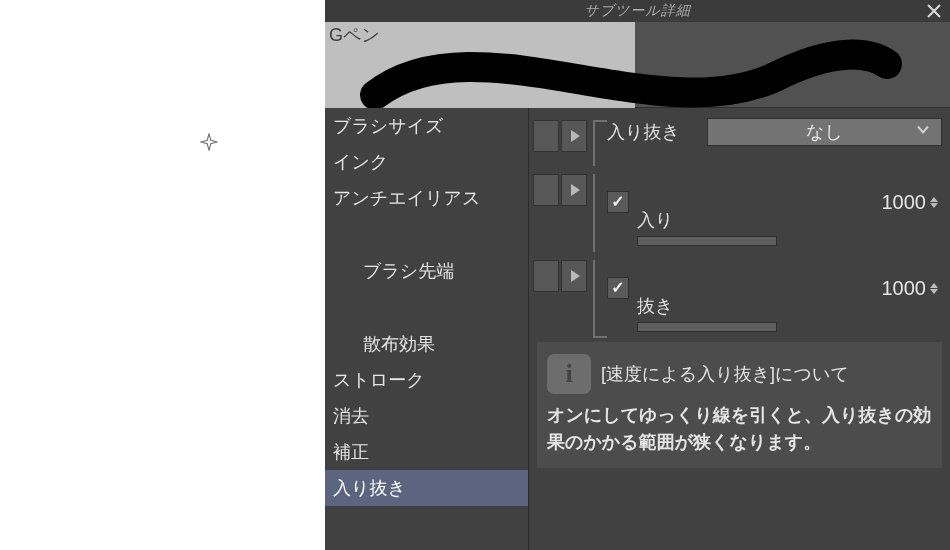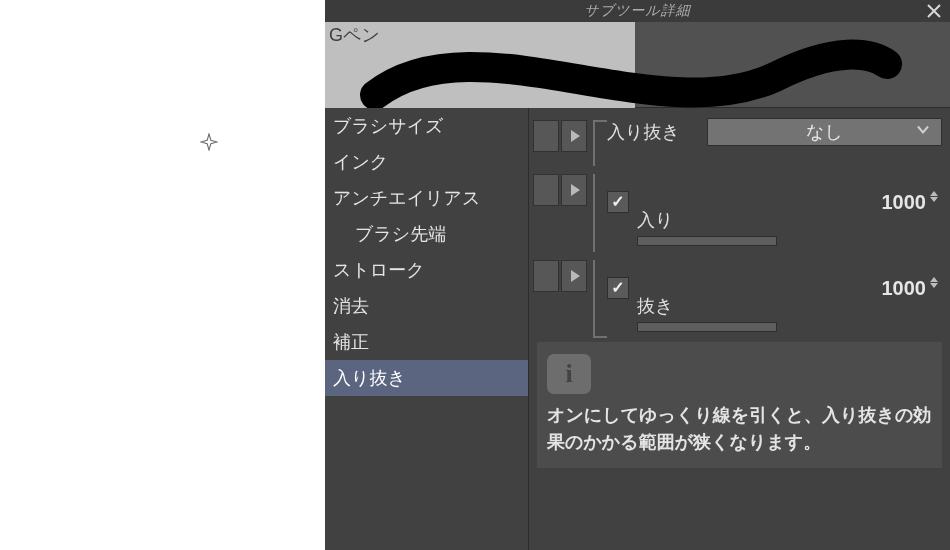--- a/index.html
+++ b/index.html
@@ -106,21 +106,21 @@
     }
     .sidebar-item {
       height: 36px;
       display: flex;
       align-items: center;
       padding-left: 8px;
       color: #e4e4e4;
       font-size: 18px;
       cursor: pointer;
     }
-    .sidebar-item.indent { padding-left: 30px; }
+    .sidebar-item.indent { padding-left: 38px; margin-top: 37px; }
     .sidebar-item.selected {
       background: #5c6580;
       color: #ffffff;
     }
     .settings-col {
       flex: 1;
       display: flex;
       flex-direction: column;
       background: #414141;
     }
@@ -237,27 +237,26 @@
       gap: 8px;
     }
     .checkbox-label {
       color: #e0e0e0;
       font-size: 18px;
       flex: 1;
       margin-top: 36px;
     }
     .value-spinner {
       display: flex;
-      align-items: flex-start;
+      align-items: center;
       gap: 4px;
       color: #e6e6e6;
       font-size: 20px;
       margin-left: auto;
       margin-right: 4px;
-      font-weight: bold;
     }
     .spinner-arrows {
       display: flex;
       flex-direction: column;
       gap: 1px;
       cursor: pointer;
     }
     .spinner-arrows span {
       width: 0; height: 0;
       border-left: 4px solid transparent;
@@ -338,20 +337,21 @@
       <path d="M50 73 C 150 -5, 330 110, 450 55 C 510 25, 545 30, 562 42" stroke="#000" stroke-width="30" stroke-linecap="round" fill="none"></path>
     </svg>
   </div>
 
   <div class="mid-section">
     <div class="sidebar" id="sidebar">
         <div class="sidebar-item">ブラシサイズ</div>
         <div class="sidebar-item">インク</div>
         <div class="sidebar-item">アンチエイリアス</div>
         <div class="sidebar-item indent">ブラシ先端</div>
+        <div class="sidebar-item indent">散布効果</div>
         <div class="sidebar-item">ストローク</div>
         <div class="sidebar-item">消去</div>
         <div class="sidebar-item">補正</div>
         <div class="sidebar-item selected">入り抜き</div>
       </div>
 
     <div class="settings-col">
       <div class="settings-rows">
 
         <div class="settings-row">
@@ -421,18 +421,19 @@
         </div>
 
 
       </div>
 
       <div class="info-box">
         <div class="info-header">
           <div class="info-icon">
               <span>i</span>
             </div>
+          <span class="info-title">[速度による入り抜き]について</span>
         </div>
         <div class="info-body">オンにしてゆっくり線を引くと、入り抜きの効果のかかる範囲が狭くなります。</div>
       </div>
     </div>
   </div>
 </div>
 
 </body></html>

